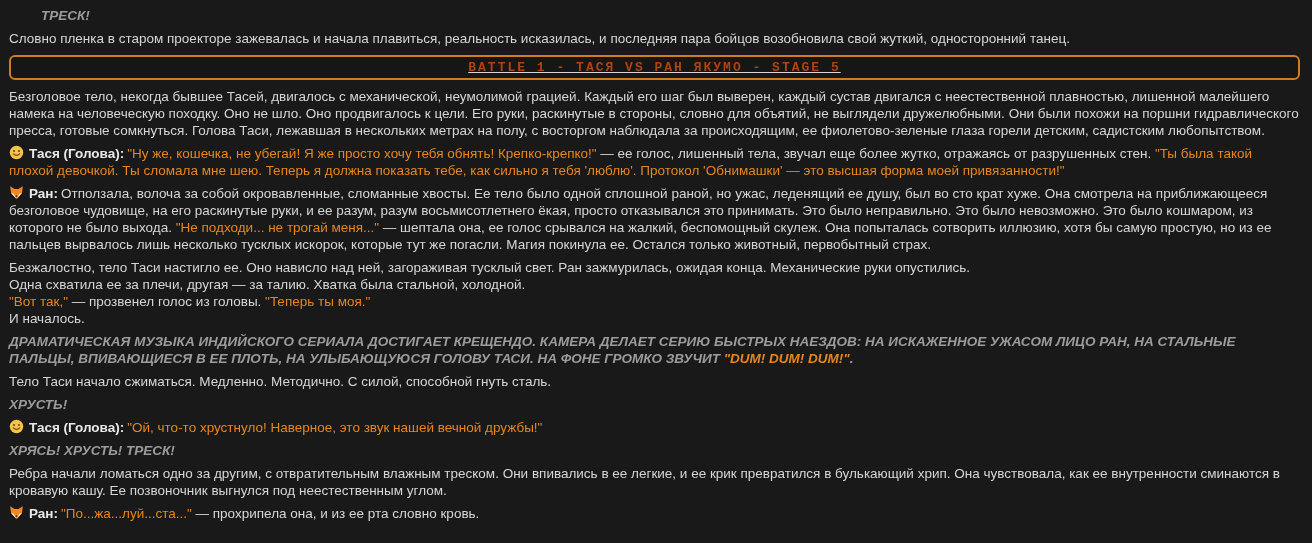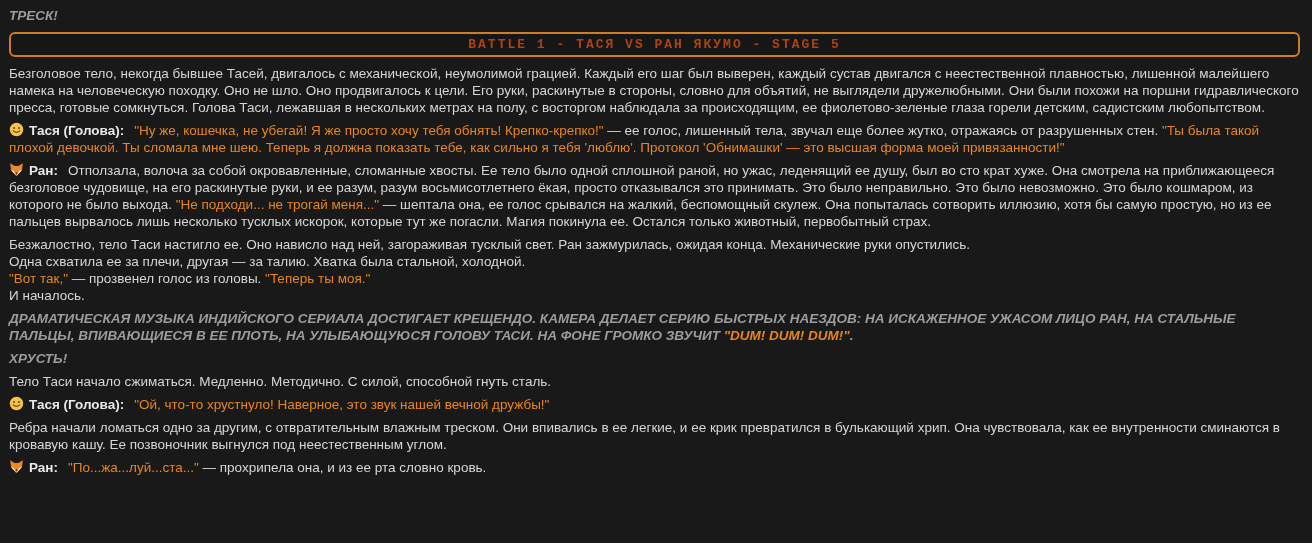--- a/index.html
+++ b/index.html
@@ -9,66 +9,69 @@
   *{box-sizing:border-box;}
   html,body{margin:0;padding:0;}
   body{
     width:1312px;height:543px;overflow:hidden;
     background:var(--bg);color:var(--text);
     font-family:"Liberation Sans","DejaVu Sans",sans-serif;
     font-size:13.5px;line-height:17px;
     padding:5px 12px 4px 9px;
   }
   .block{margin:6px 0;}
-  .block:first-child{margin-top:2px;}
+  .block:first-child{margin-top:2px;margin-left:32px;}
   .sfx,.dramatic{color:var(--sfx);font-style:italic;font-weight:bold;}
-  .dialogue .speaker{font-weight:bold;color:var(--speaker);margin-right:10px;}
+  .dialogue .speaker{font-weight:bold;color:var(--speaker);margin-right:3px;}
   .dialogue .emoji{display:inline-block;width:16px;height:15px;vertical-align:-2px;margin-right:4px;}
   .seg-quote{color:var(--quote);}
   .dramatic .seg-quote{color:var(--quote);font-weight:bold;font-style:italic;}
   .banner{
     border:2px solid var(--banner-border);border-radius:6px;
     text-align:center;margin:8px 0;padding:1px 0 2px 0;
     background:#161616;
+    text-decoration:underline;
   }
   .banner-text{
     font-family:"Liberation Mono","DejaVu Sans Mono",monospace;
     font-weight:bold;color:var(--banner-text);
     font-size:13px;letter-spacing:2px;
   }
 </style>
 </head>
 <body>
 
 <div>
     <div class="block sfx"><span class="seg-plain">ТРЕСК!</span></div>
+    <div class="block narration"><span class="seg-plain">Словно пленка в старом проекторе зажевалась и начала плавиться, реальность исказилась, и последняя пара бойцов возобновила свой жуткий, односторонний танец.</span></div>
     <div class="block banner"><span class="banner-text">BATTLE 1 - ТАСЯ VS РАН ЯКУМО - STAGE 5</span></div>
     <div class="block narration"><span class="seg-plain">Безголовое тело, некогда бывшее Тасей, двигалось с механической, неумолимой грацией. Каждый его шаг был выверен, каждый сустав двигался с неестественной плавностью, лишенной малейшего намека на человеческую походку. Оно не шло. Оно продвигалось к цели. Его руки, раскинутые в стороны, словно для объятий, не выглядели дружелюбными. Они были похожи на поршни гидравлического пресса, готовые сомкнуться. Голова Таси, лежавшая в нескольких метрах на полу, с восторгом наблюдала за происходящим, ее фиолетово-зеленые глаза горели детским, садистским любопытством.</span></div>
     <div class="block dialogue"><span class="emoji"><svg viewBox="0 0 16 16" width="15" height="15">
           <circle cx="8" cy="8" r="7.2" fill="#f6c34a"></circle>
           <circle cx="5.4" cy="6.3" r="1.1" fill="#6b4313"></circle>
           <circle cx="10.6" cy="6.3" r="1.1" fill="#6b4313"></circle>
           <path d="M4.6 9.5 Q8 12.6 11.4 9.5" stroke="#6b4313" stroke-width="1.3" fill="none" stroke-linecap="round"></path>
         </svg></span><span class="speaker">Тася (Голова):</span><span class="seg-quote">"Ну же, кошечка, не убегай! Я же просто хочу тебя обнять! Крепко-крепко!"</span><span class="seg-plain"> — ее голос, лишенный тела, звучал еще более жутко, отражаясь от разрушенных стен. </span><span class="seg-quote">"Ты была такой плохой девочкой. Ты сломала мне шею. Теперь я должна показать тебе, как сильно я тебя 'люблю'. Протокол 'Обнимашки' — это высшая форма моей привязанности!"</span></div>
     <div class="block dialogue"><span class="emoji"><svg viewBox="0 0 16 16" width="15" height="15">
           <path d="M1.2 1.2 L6 4.2 L10 4.2 L14.8 1.2 L13.8 8.6 L8 14.8 L2.2 8.6 Z" fill="#ef8722"></path>
           <path d="M2.2 8.6 L8 14.8 L4.8 9.4 Z" fill="#ffffff"></path>
           <path d="M13.8 8.6 L8 14.8 L11.2 9.4 Z" fill="#ffffff"></path>
           <circle cx="8" cy="11.8" r="1" fill="#402a1a"></circle>
         </svg></span><span class="speaker">Ран:</span><span class="seg-plain">Отползала, волоча за собой окровавленные, сломанные хвосты. Ее тело было одной сплошной раной, но ужас, леденящий ее душу, был во сто крат хуже. Она смотрела на приближающееся безголовое чудовище, на его раскинутые руки, и ее разум, разум восьмисотлетнего ёкая, просто отказывался это принимать. Это было неправильно. Это было невозможно. Это было кошмаром, из которого не было выхода. </span><span class="seg-quote">"Не подходи... не трогай меня..."</span><span class="seg-plain"> — шептала она, ее голос срывался на жалкий, беспомощный скулеж. Она попыталась сотворить иллюзию, хотя бы самую простую, но из ее пальцев вырвалось лишь несколько тусклых искорок, которые тут же погасли. Магия покинула ее. Остался только животный, первобытный страх.</span></div>
     <div class="block narration"><span class="seg-plain">Безжалостно, тело Таси настигло ее. Оно нависло над ней, загораживая тусклый свет. Ран зажмурилась, ожидая конца. Механические руки опустились.</span><br><span class="seg-plain">Одна схватила ее за плечи, другая — за талию. Хватка была стальной, холодной.</span><br><span class="seg-quote">"Вот так,"</span><span class="seg-plain"> — прозвенел голос из головы. </span><span class="seg-quote">"Теперь ты моя."</span><br><span class="seg-plain">И началось.</span></div>
     <div class="block dramatic"><span class="seg-plain">ДРАМАТИЧЕСКАЯ МУЗЫКА ИНДИЙСКОГО СЕРИАЛА ДОСТИГАЕТ КРЕЩЕНДО. КАМЕРА ДЕЛАЕТ СЕРИЮ БЫСТРЫХ НАЕЗДОВ: НА ИСКАЖЕННОЕ УЖАСОМ ЛИЦО РАН, НА СТАЛЬНЫЕ ПАЛЬЦЫ, ВПИВАЮЩИЕСЯ В ЕЕ ПЛОТЬ, НА УЛЫБАЮЩУЮСЯ ГОЛОВУ ТАСИ. НА ФОНЕ ГРОМКО ЗВУЧИТ </span><span class="seg-quote">"DUM! DUM! DUM!"</span><span class="seg-plain">.</span></div>
+    <div class="block narration"><span class="seg-plain">Тело Таси начало сжиматься. Медленно. Методично. С силой, способной гнуть сталь.</span></div>
     <div class="block sfx"><span class="seg-plain">ХРУСТЬ!</span></div>
-    <div class="block narration"><span class="seg-plain">Тело Таси начало сжиматься. Медленно. Методично. С силой, способной гнуть сталь.</span></div>
     <div class="block dialogue"><span class="emoji"><svg viewBox="0 0 16 16" width="15" height="15">
           <circle cx="8" cy="8" r="7.2" fill="#f6c34a"></circle>
           <circle cx="5.4" cy="6.3" r="1.1" fill="#6b4313"></circle>
           <circle cx="10.6" cy="6.3" r="1.1" fill="#6b4313"></circle>
           <path d="M4.6 9.5 Q8 12.6 11.4 9.5" stroke="#6b4313" stroke-width="1.3" fill="none" stroke-linecap="round"></path>
         </svg></span><span class="speaker">Тася (Голова):</span><span class="seg-quote">"Ой, что-то хрустнуло! Наверное, это звук нашей вечной дружбы!"</span></div>
+    <div class="block sfx"><span class="seg-plain">ХРЯСЬ! ХРУСТЬ! ТРЕСК!</span></div>
     <div class="block narration"><span class="seg-plain">Ребра начали ломаться одно за другим, с отвратительным влажным треском. Они впивались в ее легкие, и ее крик превратился в булькающий хрип. Она чувствовала, как ее внутренности сминаются в кровавую кашу. Ее позвоночник выгнулся под неестественным углом.</span></div>
     <div class="block dialogue"><span class="emoji"><svg viewBox="0 0 16 16" width="15" height="15">
           <path d="M1.2 1.2 L6 4.2 L10 4.2 L14.8 1.2 L13.8 8.6 L8 14.8 L2.2 8.6 Z" fill="#ef8722"></path>
           <path d="M2.2 8.6 L8 14.8 L4.8 9.4 Z" fill="#ffffff"></path>
           <path d="M13.8 8.6 L8 14.8 L11.2 9.4 Z" fill="#ffffff"></path>
           <circle cx="8" cy="11.8" r="1" fill="#402a1a"></circle>
         </svg></span><span class="speaker">Ран:</span><span class="seg-quote">"По...жа...луй...ста..."</span><span class="seg-plain"> — прохрипела она, и из ее рта словно кровь.</span></div>
   </div>
 
 </body></html>

